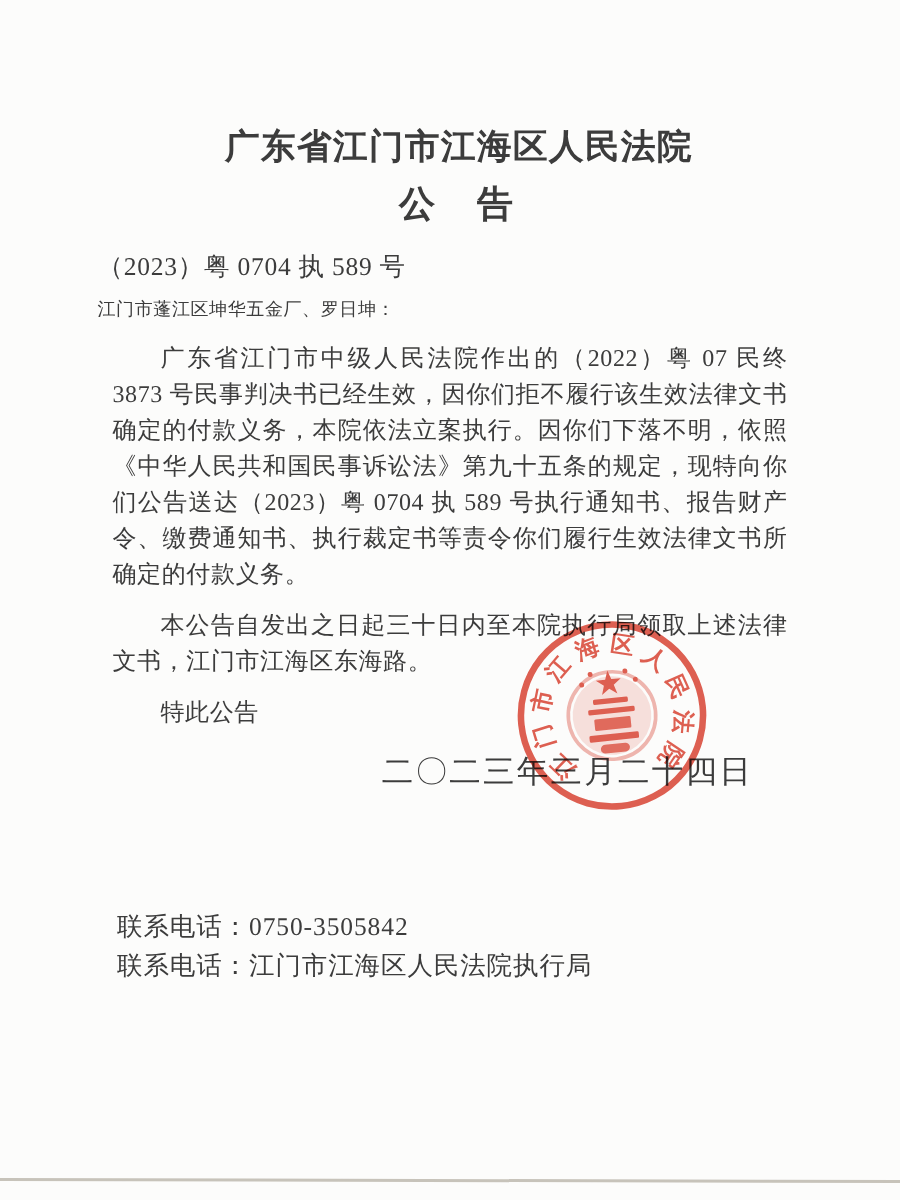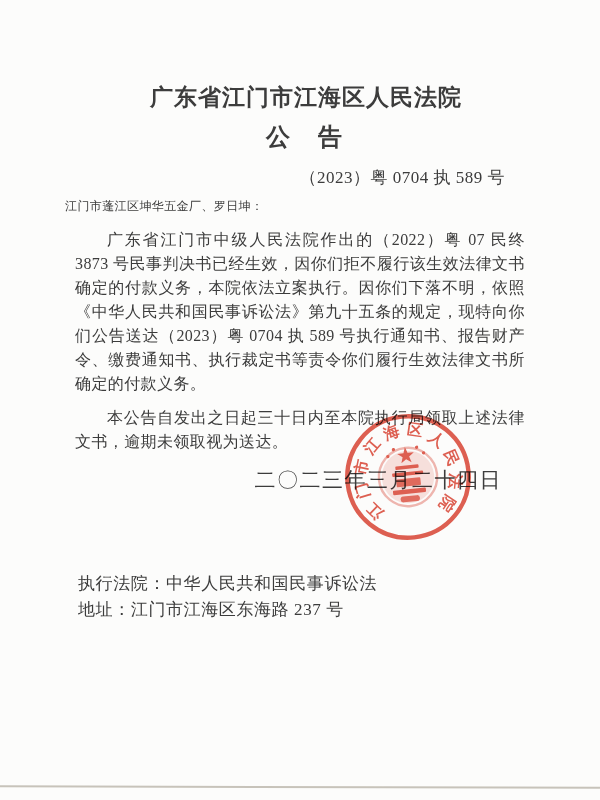--- a/index.html
+++ b/index.html
@@ -25,21 +25,21 @@
   }
   .doc-title {
     margin:10px 0 0 10px;
     font-size:24px; font-weight:600;
     text-align:center; line-height:32px;
     letter-spacing:2px;
   }
   .case-no {
     margin-top:13px;
     font-size:17px; line-height:24px;
-    text-align:right; padding-right:30px;
+    text-align:left; padding-right:30px;
     letter-spacing:0.5px;
   }
   .addressee {
     margin-top:4px;
     font-size:12px; line-height:24px;
     letter-spacing:0.4px;
   }
   .para {
     margin:10px;
     font-size:16px; line-height:24px;
@@ -93,21 +93,22 @@
 
   <h1 class="court">广东省江门市江海区人民法院</h1>
 
   <h2 class="doc-title">公　告</h2>
 
   <div class="case-no">（2023）粤 0704 执 589 号</div>
 
   <div class="addressee">江门市蓬江区坤华五金厂、罗日坤：</div>
 
   <p class="para">广东省江门市中级人民法院作出的（2022）粤 07 民终 3873 号民事判决书已经生效，因你们拒不履行该生效法律文书确定的付款义务，本院依法立案执行。因你们下落不明，依照《中华人民共和国民事诉讼法》第九十五条的规定，现特向你们公告送达（2023）粤 0704 执 589 号执行通知书、报告财产令、缴费通知书、执行裁定书等责令你们履行生效法律文书所确定的付款义务。</p>
-  <p class="para">本公告自发出之日起三十日内至本院执行局领取上述法律文书，逾期未领取视为送达。</p>
+  <p class="para">本公告自发出之日起三十日内至本院执行局领取上述法律文书，江门市江海区东海路。</p>
+  <p class="para">特此公告</p>
 
   <div class="date-line">二〇二三年三月二十四日</div>
 
   <svg class="seal" viewBox="0 0 140 140">
     <circle class="seal-ring" cx="70" cy="70" r="62.5" stroke-width="4.5"></circle>
     <g id="seal-chars" class="seal-chars">
         <text x="32.5" y="107.0" text-anchor="middle" transform="rotate(-130.0 32.5 101.5)">江</text>
         <text x="21.9" y="84.9" text-anchor="middle" transform="rotate(-101.1 21.9 79.4)">门</text>
         <text x="23.3" y="60.5" text-anchor="middle" transform="rotate(-72.2 23.3 55.0)">市</text>
         <text x="36.4" y="39.9" text-anchor="middle" transform="rotate(-43.3 36.4 34.4)">江</text>
@@ -128,19 +129,19 @@
       <circle class="emb" cx="88.5" cy="47" r="1.7"></circle>
       <rect class="emb" x="58" y="58" width="24" height="3.6" rx="1"></rect>
       <rect class="emb" x="54" y="64.8" width="32" height="3.6" rx="1"></rect>
       <rect class="emb" x="57.5" y="71.5" width="25" height="8" rx="1" opacity="0.92"></rect>
       <rect class="emb" x="53" y="82.5" width="34" height="4.6" rx="1"></rect>
       <rect class="emb" x="60" y="89.5" width="20" height="6" rx="3" opacity="0.9"></rect>
     </g>
   </svg>
 
   <div class="contact">
-    <div class="contact-line">执行法院：中华人民共和国民事诉讼法</div>
-    <div class="contact-line">地址：江门市江海区东海路 237 号</div>
+    <div class="contact-line">联系电话：0750-3505842</div>
+    <div class="contact-line">联系电话：江门市江海区人民法院执行局</div>
   </div>
 
   <div class="page-edge"></div>
 
 </div>
 
 </body></html>

